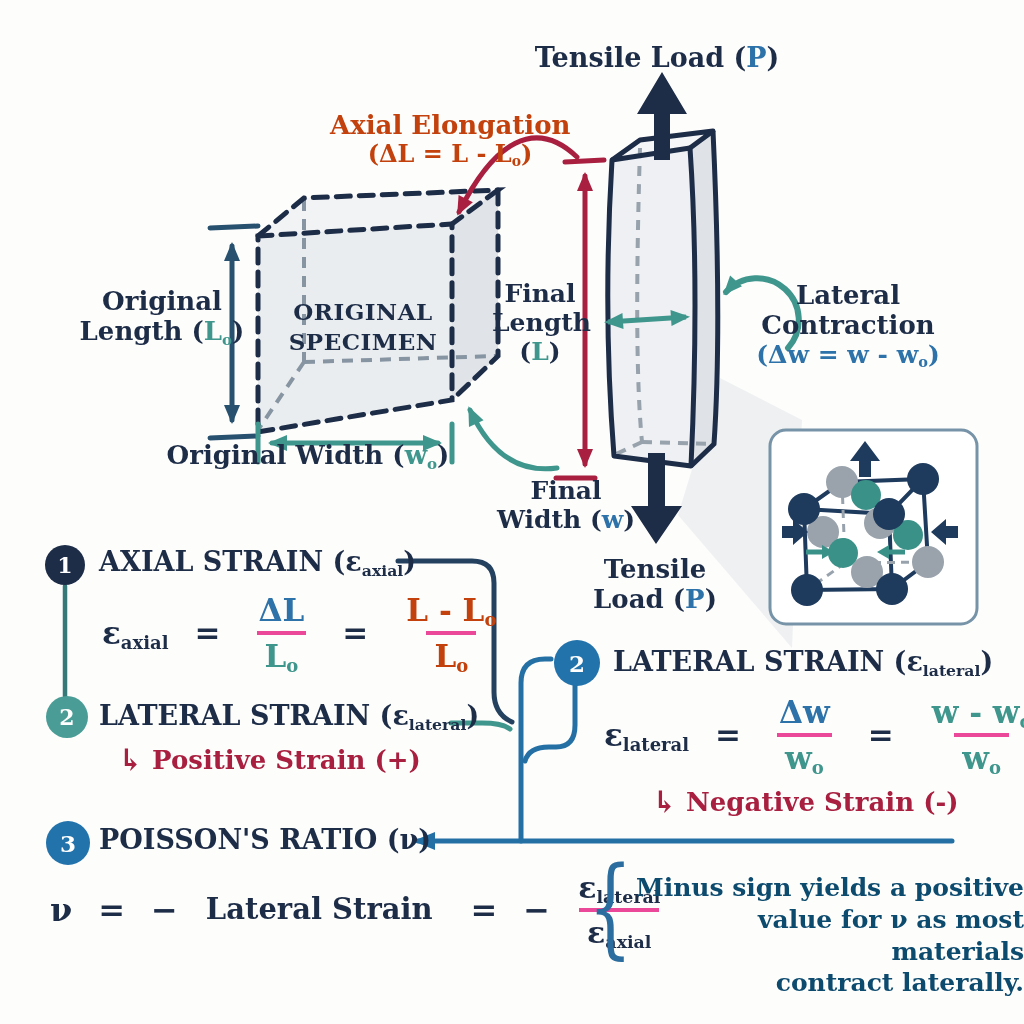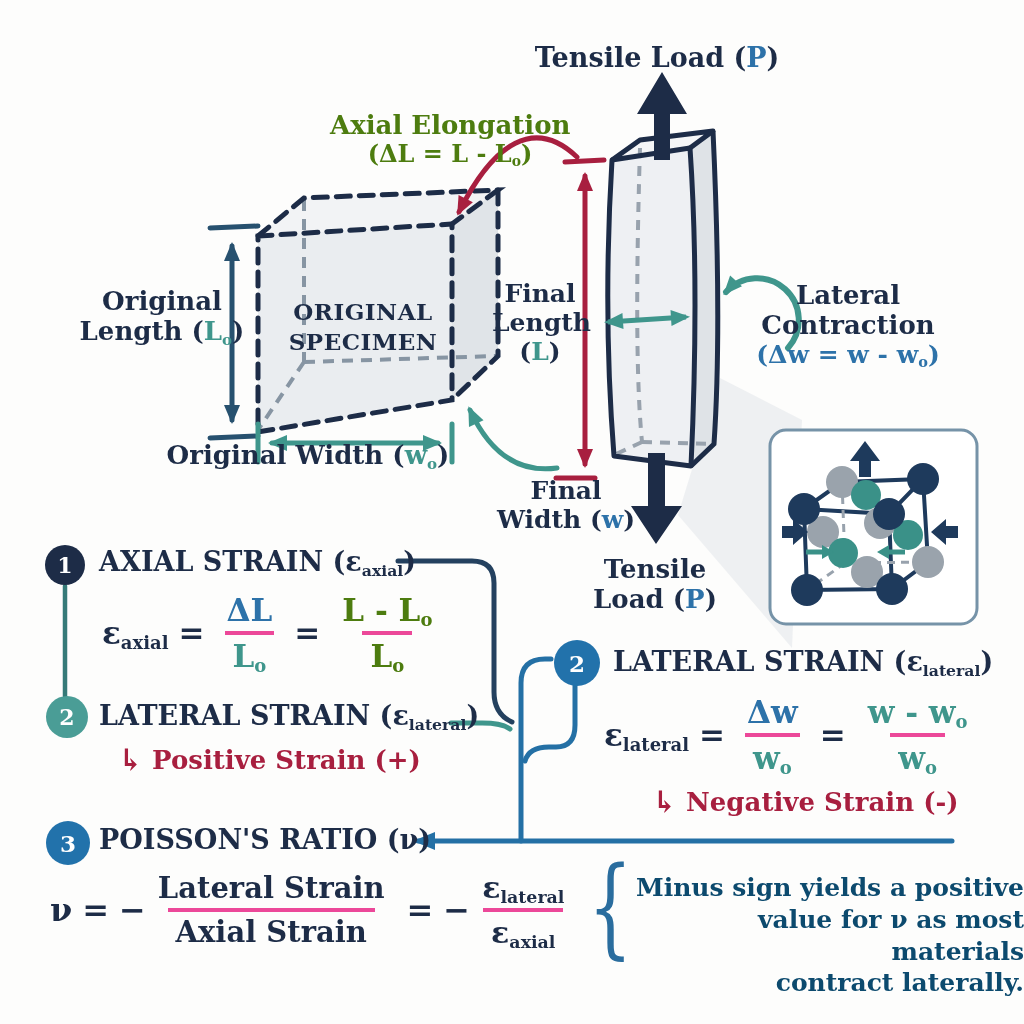--- a/index.html
+++ b/index.html
@@ -1,25 +1,25 @@
 <!DOCTYPE html>
 <html><head>
 <meta charset="utf-8">
 <style>
   html,body{margin:0;padding:0;background:#fdfdfc;}
   #stage{position:relative;width:1024px;height:1016px;background:#fdfdfc;overflow:hidden;
          font-family:"DejaVu Serif",serif;}
   svg{position:absolute;left:0;top:0;z-index:1;}
   .lbl{position:absolute;z-index:2;font-weight:bold;color:#1d2c47;text-align:center;line-height:1.16;white-space:nowrap;}
-  .t-navy{color:#1d2c47}.t-blue{color:#2d72a9}.t-teal{color:#3f968c}.t-crimson{color:#4d7c0f}
+  .t-navy{color:#1d2c47}.t-blue{color:#2d72a9}.t-teal{color:#3f968c}.t-crimson{color:#c2410c}
   sub{font-size:.58em;line-height:0;vertical-align:-.3em;font-weight:bold;}
   .badge{position:absolute;z-index:3;border-radius:50%;color:#fff;display:flex;align-items:center;
          justify-content:center;font-weight:bold;}
   .heading{position:absolute;z-index:2;font-weight:bold;color:#1d2c47;white-space:nowrap;}
-  .formula{position:absolute;z-index:2;display:flex;align-items:center;font-weight:bold;color:#1d2c47;white-space:nowrap;}
+  .formula{position:absolute;z-index:2;display:flex;align-items:center;font-weight:bold;color:#1d2c47;white-space:nowrap;gap:16px;}
   .frac{display:flex;flex-direction:column;align-items:center;margin:0 4px;}
   .frac .num{padding:0 8px 3px;}
   .frac .den{border-top:4px solid #ec4899;padding:3px 8px 0;}
   .eq{margin:0 10px;}
   .hooknote{position:absolute;z-index:2;display:flex;align-items:center;font-weight:bold;color:#a81f3f;white-space:nowrap;}
   .hooknote .hook{font-size:1.15em;margin-right:9px;}
   .notebrace{position:absolute;z-index:2;color:#2a6d9e;font-weight:400;transform:scaleY(1.55);transform-origin:center;}
   .notetext{position:absolute;z-index:2;font-weight:bold;color:#0c4a6e;text-align:right;line-height:1.27;}
 </style>
 </head>
@@ -250,21 +250,20 @@
       <span>3</span>
     </div>
   <div class="heading" style="left:99px;top:824px;font-size:27px;"><span>POISSON'S RATIO (</span><span>ν</span><span>)</span></div>
 
   <div class="formula" style="left:50px;top:870px;font-size:32px;">
     <span>ν</span>
     <span class="eq">=</span>
     <span>−</span>
     <span class="frac" style="font-size:29px;">
       <span class="num">Lateral Strain</span>
-      <span class="den">Axial Strain</span>
     </span>
     <span class="eq">=</span>
     <span>−</span>
     <span class="frac" style="font-size:30px;">
       <span class="num"><span>ε</span><sub>lateral</sub></span>
       <span class="den"><span>ε</span><sub>axial</sub></span>
     </span>
   </div>
 
   <div class="notebrace" style="left:588px;top:866px;font-size:70px;">{</div>

